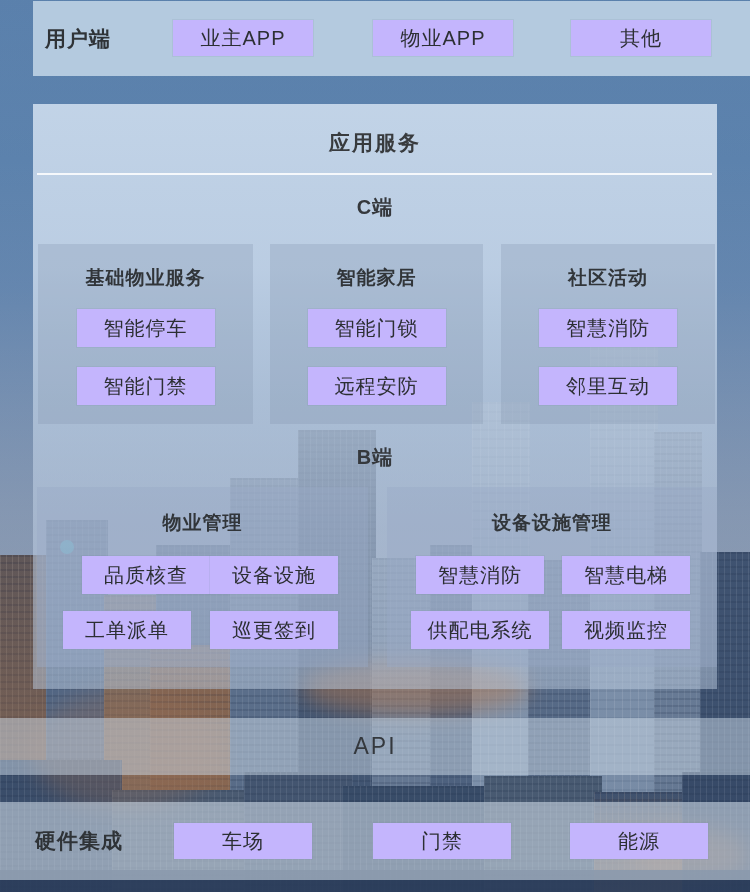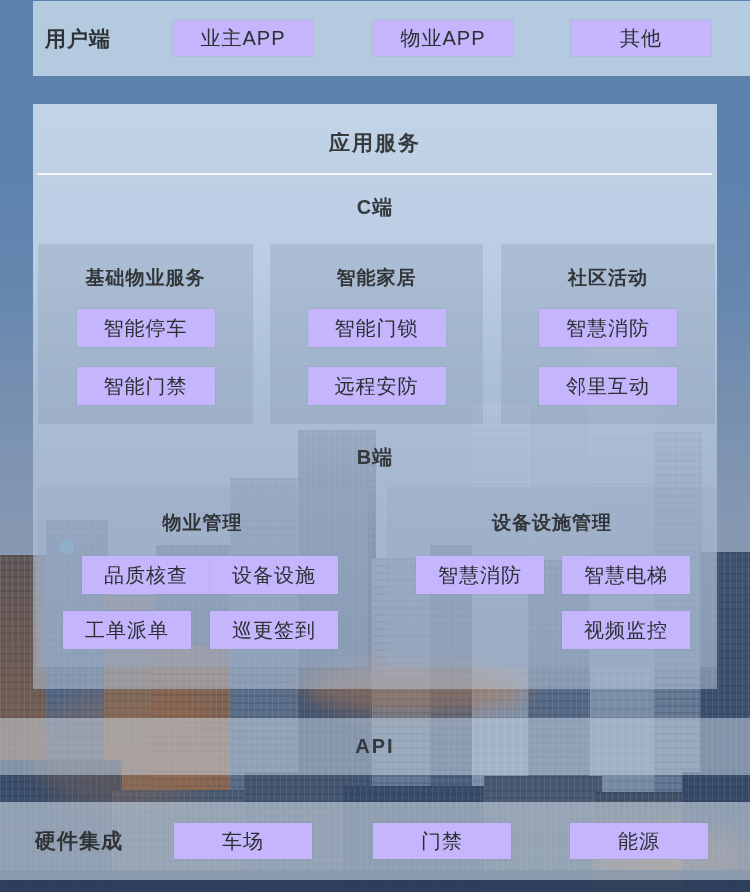--- a/index.html
+++ b/index.html
@@ -97,21 +97,21 @@
     position:absolute;left:0;right:0;top:23px;text-align:center;
     font-size:19px;font-weight:600;color:#313539;letter-spacing:1px;
   }
   .sub-panel .chip{width:128px;height:38px;}
   .sub-panel .chip.wide{width:138px;}
   .api-band{
     position:absolute;left:0;top:718px;width:750px;height:57px;z-index:5;
     background:rgba(203,217,232,.5);
     display:flex;align-items:center;justify-content:center;
   }
-  .api-label{font-size:20px;font-weight:700;color:#34383d;letter-spacing:2px;}
+  .api-label{font-size:23px;font-weight:400;color:#34383d;letter-spacing:2px;}
   .hw-band{
     position:absolute;left:0;top:802px;width:750px;height:78px;z-index:5;
     background:rgba(208,220,233,.58);
   }
   .hw-band .bar-label{left:35px;height:78px;}
 </style>
 </head>
 <body>
 
 <div class="stage">
@@ -182,20 +182,21 @@
       <div class="sub-title">物业管理</div>
       <div class="chip" style="left:26px;top:69px;margin-left:19px;">品质核查</div>
       <div class="chip" style="left:173px;top:69px;">设备设施</div>
       <div class="chip" style="left:26px;top:124px;">工单派单</div>
       <div class="chip" style="left:173px;top:124px;">巡更签到</div>
     </div>
     <div class="sub-panel" style="left:354px;width:330px;">
       <div class="sub-title">设备设施管理</div>
       <div class="chip" style="left:29px;top:69px;">智慧消防</div>
       <div class="chip" style="left:175px;top:69px;">智慧电梯</div>
+      <div class="chip wide" style="left:24px;top:124px;">供配电系统</div>
       <div class="chip" style="left:175px;top:124px;">视频监控</div>
     </div>
   </div>
 
   <div class="api-band">
     <span class="api-label">API</span>
   </div>
 
   <div class="hw-band">
     <div class="bar-label">硬件集成</div>

